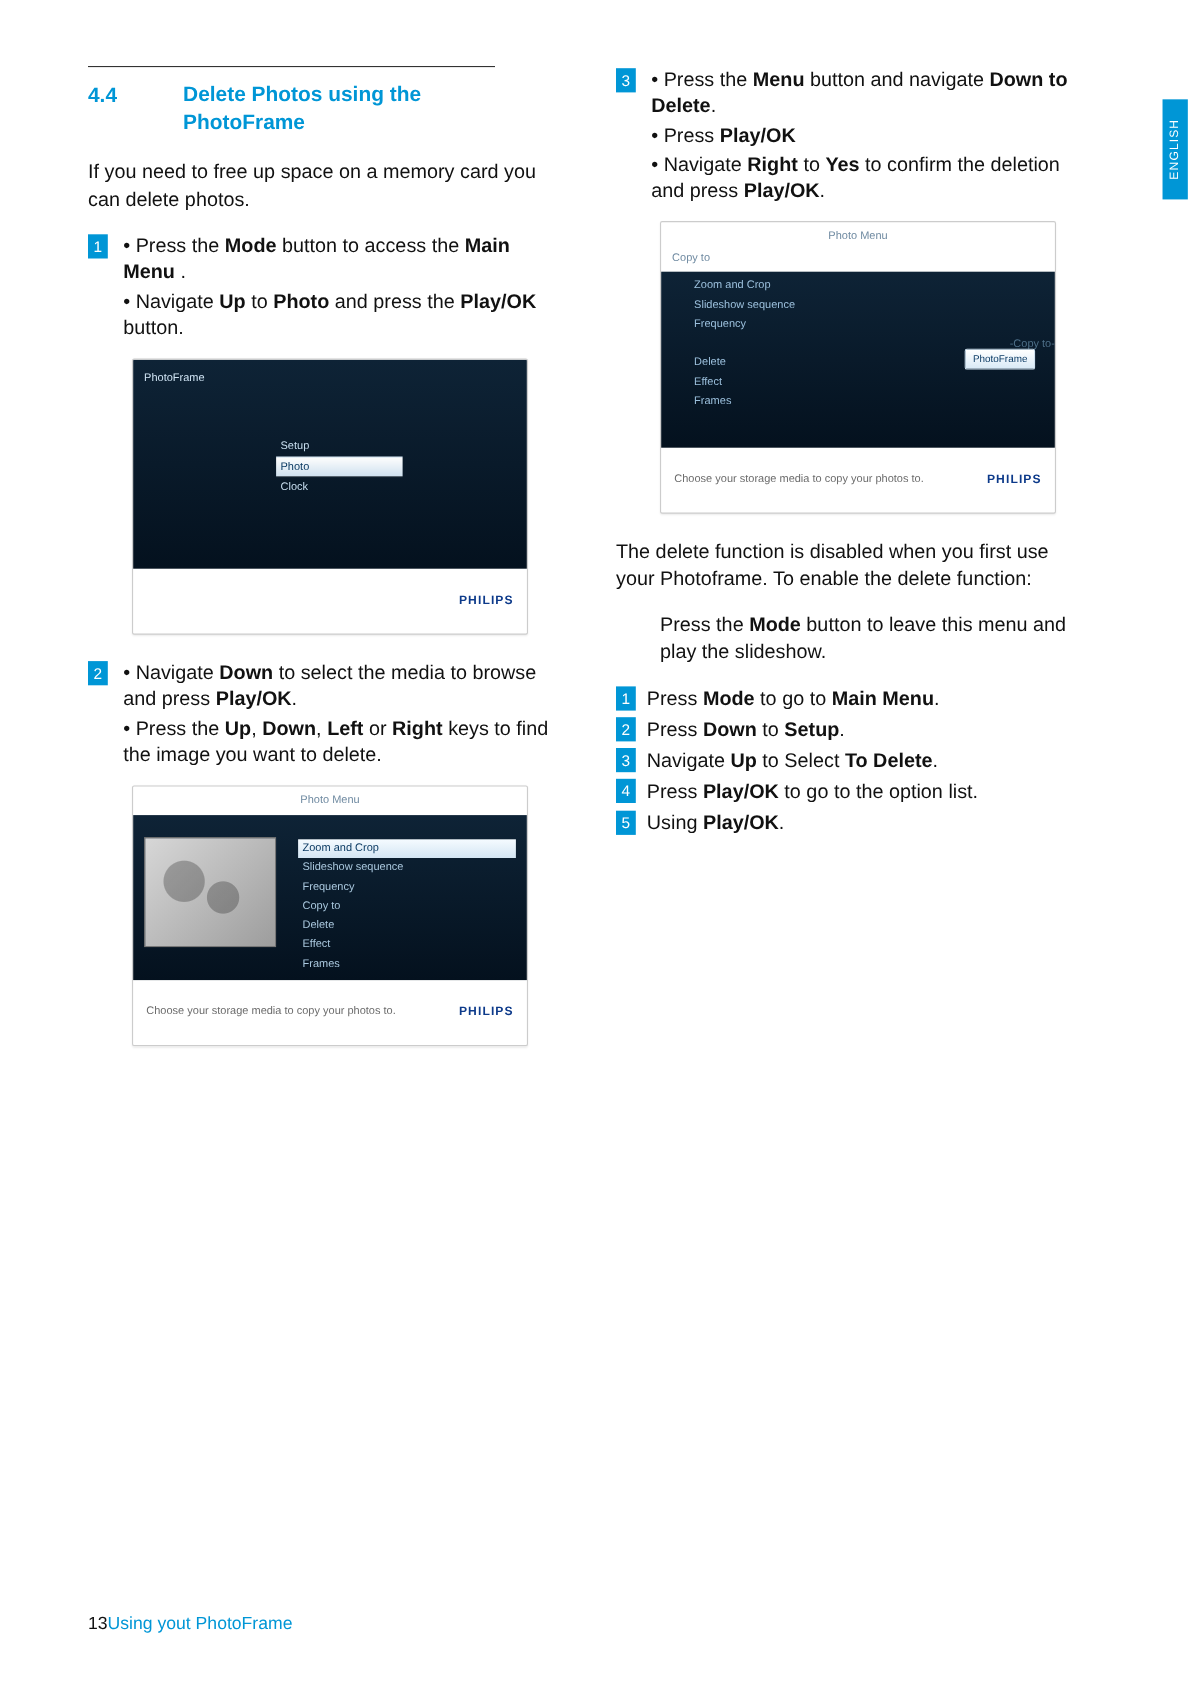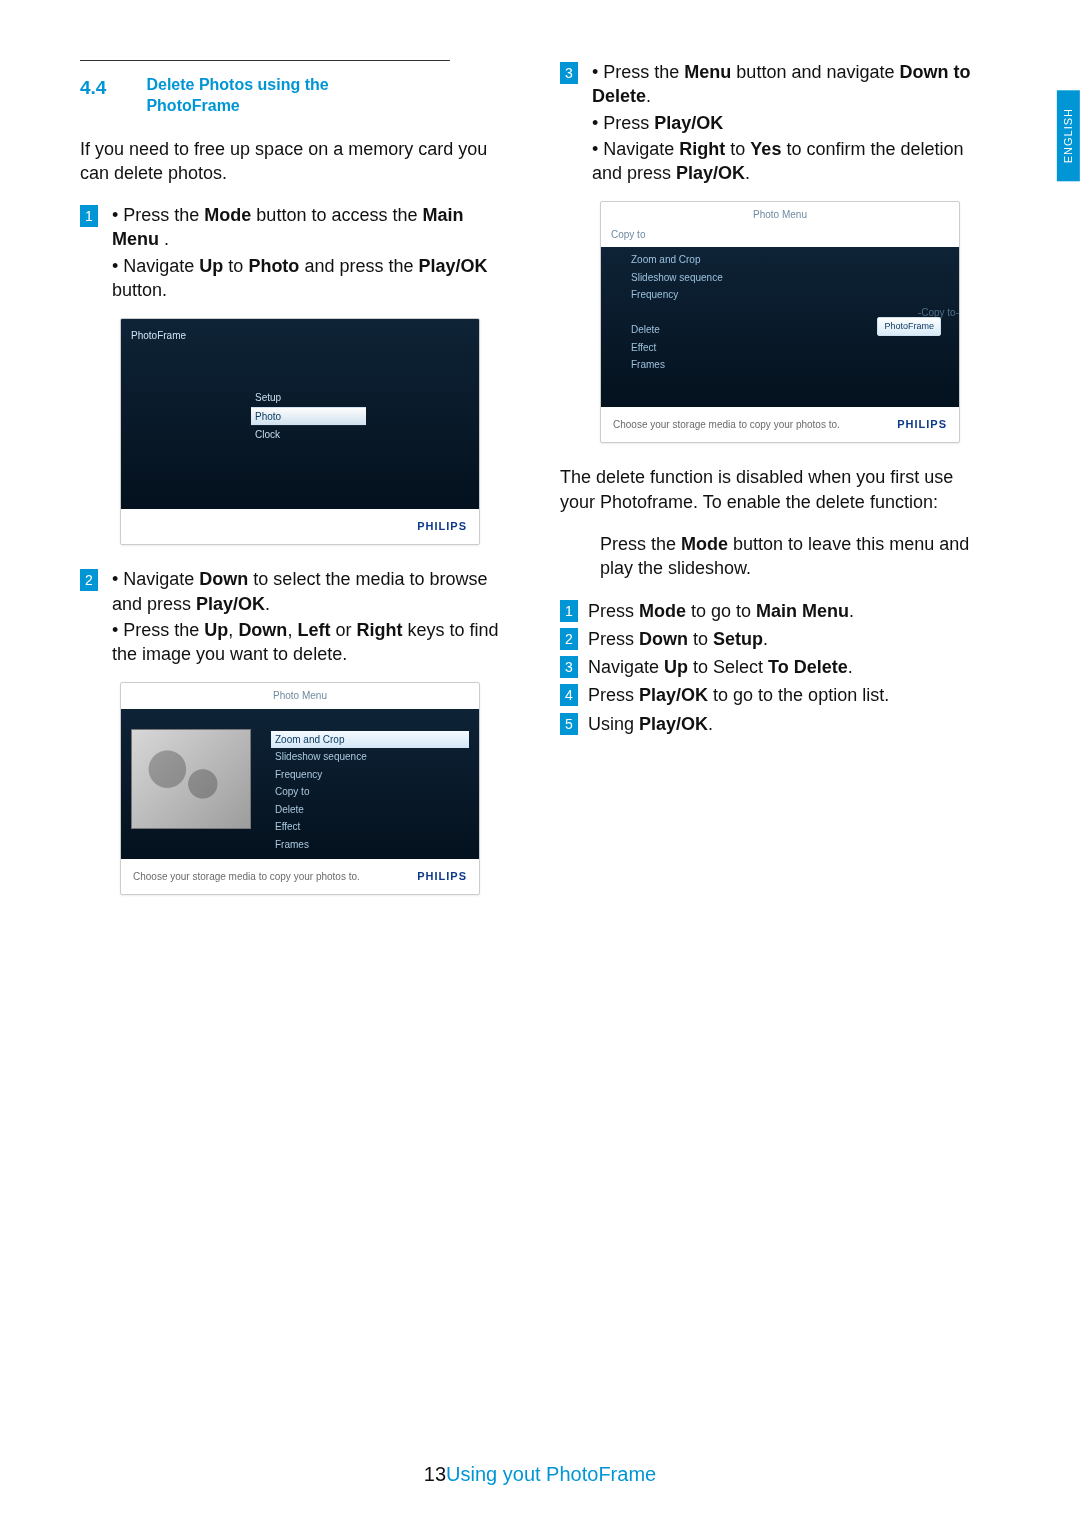--- a/index.html
+++ b/index.html
@@ -34,23 +34,23 @@
     background: #0096d6;
     color: #fff;
     font-size: 11px;
     letter-spacing: 1px;
     padding: 18px 4px;
     writing-mode: vertical-rl;
     transform: rotate(180deg);
     text-align: center;
   }
   
-  .sec-row { display: flex; gap: 40px; margin-bottom: 20px; }
+  .sec-row { display: flex; gap: 60px; margin-bottom: 20px; }
   .sec-num { color: #0096d6; font-weight: bold; font-size: 19px; }
-  .sec-title { color: #0096d6; font-weight: bold; font-size: 16px; line-height: 1.3; }
+  .sec-title { color: #0096d6; font-weight: bold; font-size: 19px; line-height: 1.3; }
   p.body { margin-bottom: 18px; }
   .step-blk { display: flex; gap: 14px; margin-bottom: 10px; }
   .step-num {
     display: inline-block;
     background: #0096d6;
     color: #fff;
     width: 18px;
     height: 22px;
     text-align: center;
     font-size: 14px;
@@ -77,21 +77,21 @@
     overflow: hidden;
   }
   .shot .inner { position: relative; }
   .shot .dark { background: linear-gradient(#0e2336, #04111e); color: #cfe3f3; }
   .shot .hdr { padding: 6px 10px; color: #6f8aa1; font-size: 10px; text-align: center; }
   .shot .sub { padding: 0 10px 6px 10px; color: #6f8aa1; font-size: 10px; }
   .shot .menulist { padding: 6px 0 10px 30px; }
   .shot .menulist div { padding: 2px 0; color: #9cc0dd; font-size: 10px; }
   .shot .menulist div.sel { color: #e8f4ff; }
   .shot .pill { position: absolute; right: 18px; background: linear-gradient(#fff,#d9eaf7); color:#0e3d66; border:1px solid #cfe1ef; font-size:9px; padding:2px 6px; border-radius:2px; }
-  .shot .footer { display:flex; justify-content: space-between; align-items:center; padding:10px 12px; font-size:10px; color:#6b6b6b; }
+  .shot .footer { display:flex; justify-content: space-between; align-items:flex-start; padding:22px 12px; font-size:10px; color:#6b6b6b; }
   .shot .philips { color:#0d3a8a; font-weight:bold; letter-spacing:1px; font-size:11px;}
   
   .shot1 .dark { height: 190px; }
   .shot1 .pf-label { position:absolute; top:10px; left:10px; color:#cfe3f3; font-size:10px; }
   .shot1 .center-menu { position:absolute; top:70px; left:130px; width:115px; }
   .shot1 .center-menu div { padding:2px 4px; color:#c9dff0; font-size:10px; border-top:1px solid rgba(255,255,255,.06); }
   .shot1 .center-menu div:first-child { border-top:none; }
   .shot1 .center-menu div.sel { background:linear-gradient(#fdfdfd,#cfe1ef); color:#0c3b63; }
   
   .shot2 .dark { height:150px; display:flex; }
@@ -106,22 +106,22 @@
   
   .shot3 .dark { height:160px; position:relative; }
   .shot3 .menulist { padding-top:4px; }
   
   .pg-footer {
     position: absolute;
     bottom: 44px;
     left: 80px;
     right: 80px;
     display: flex;
-    justify-content: center;
-    font-size: 20px;
+    justify-content: flex-start;
+    font-size: 16px;
   }
   .pg-footer .ft-right { color: #0096d6; }
 </style>
 </head>
 <body>
 
 <div class="side-tab">ENGLISH</div>
 
 <div class="two-col">
 

